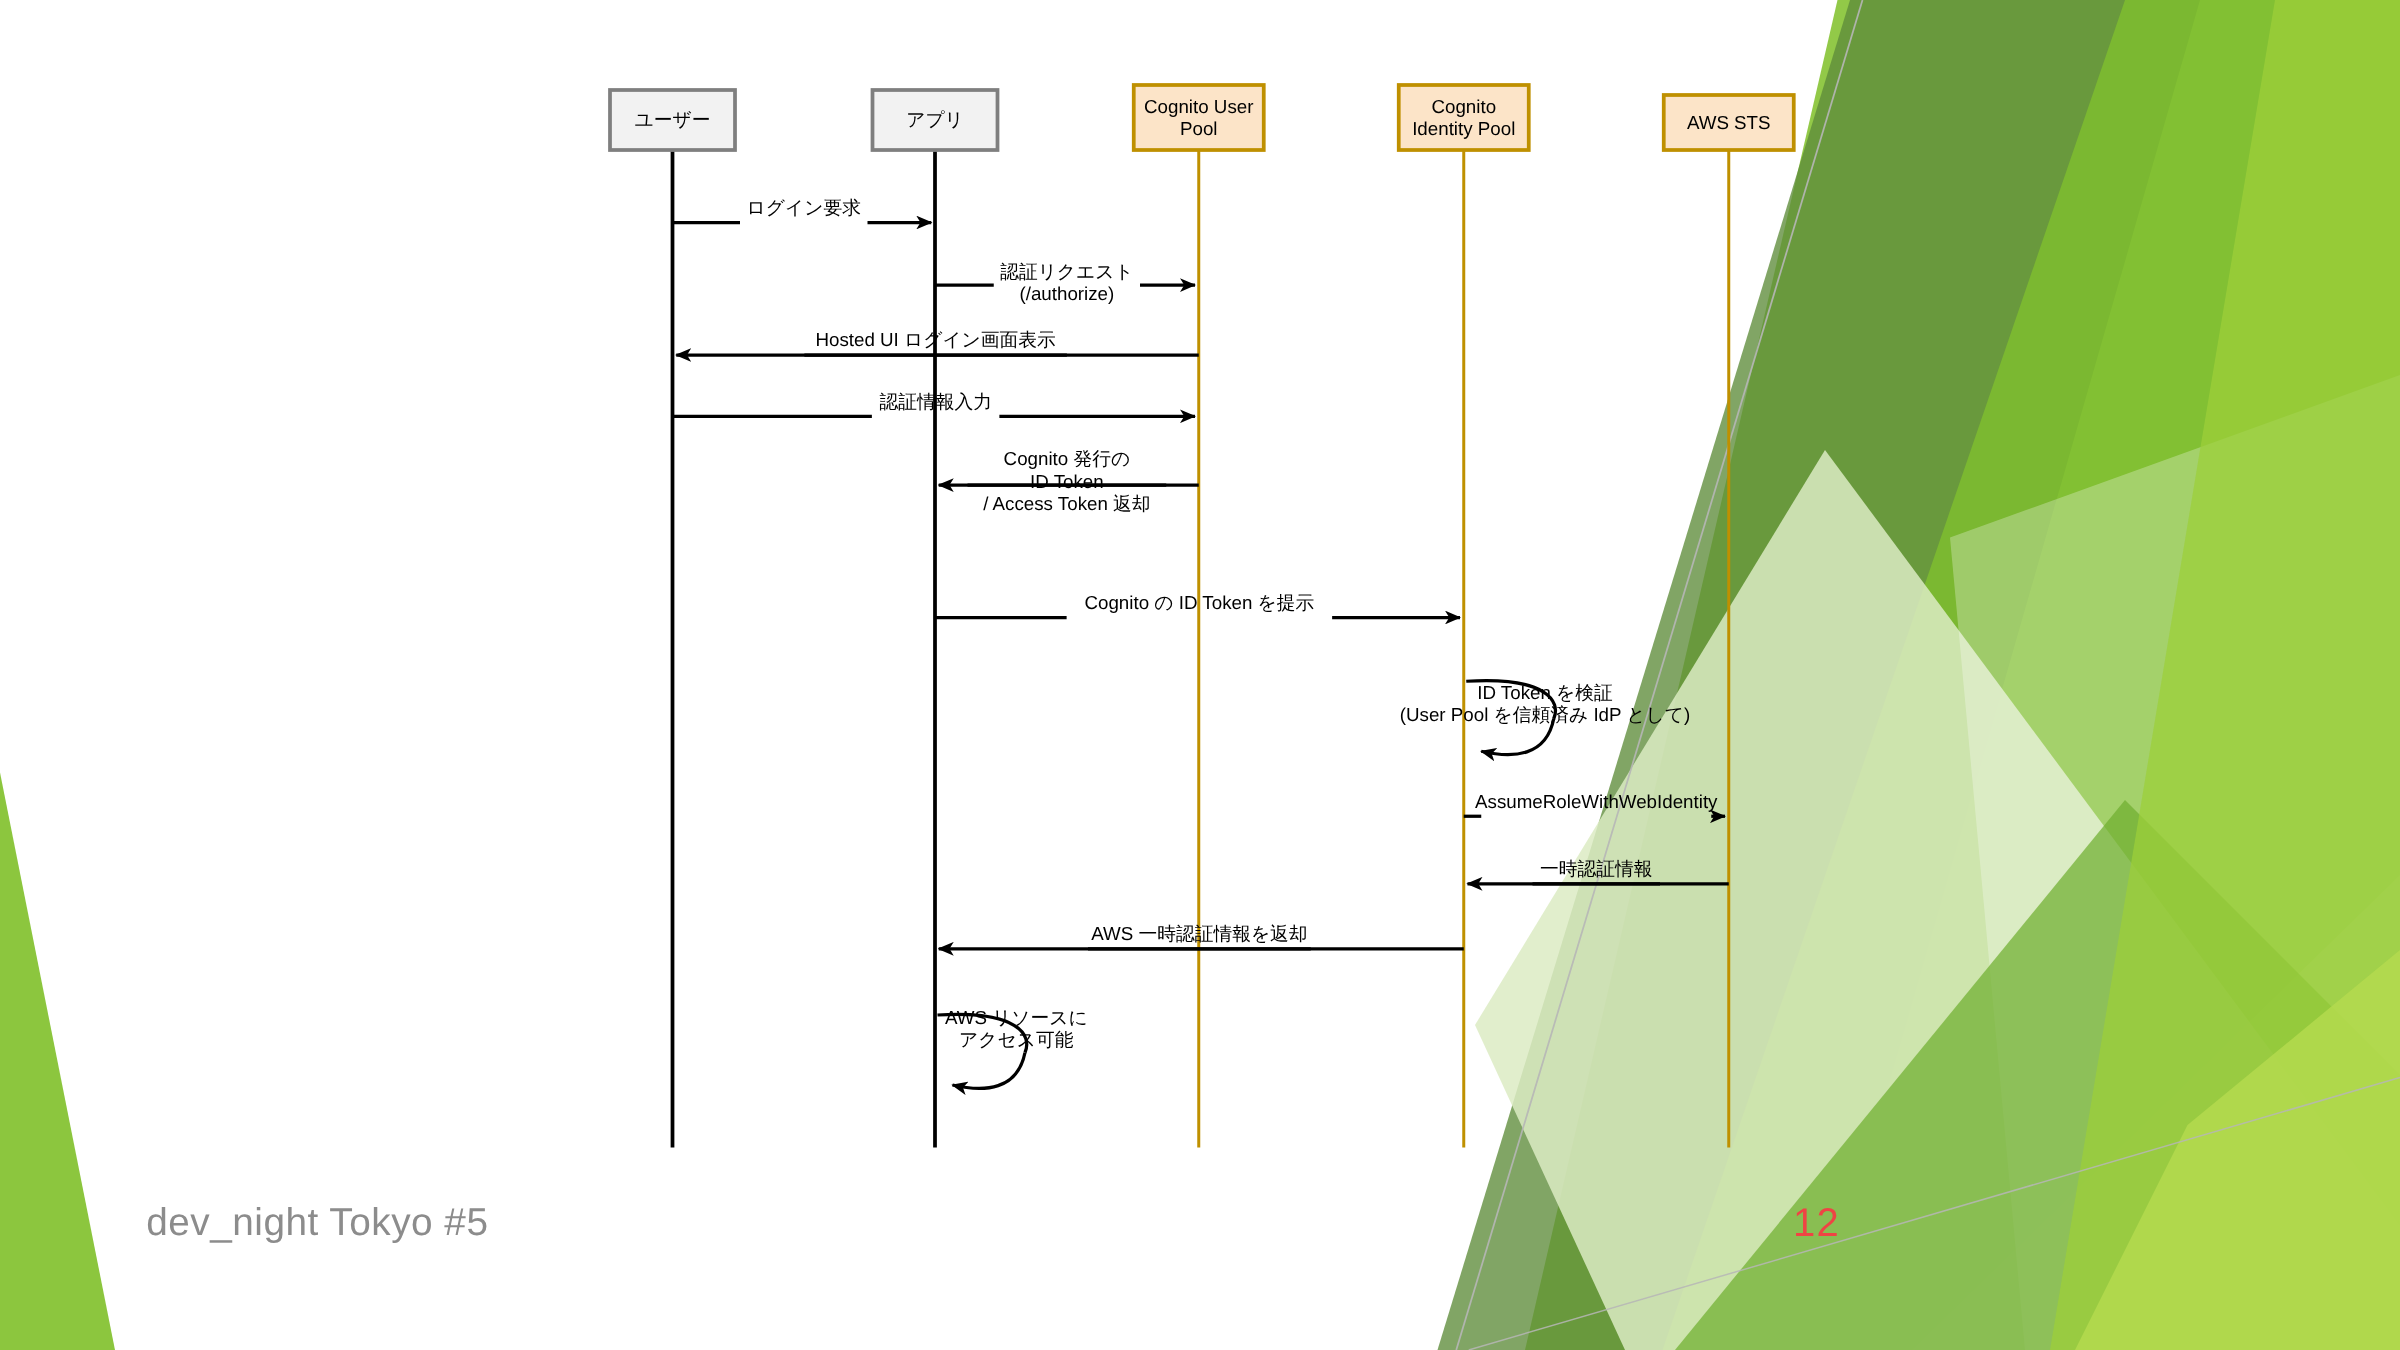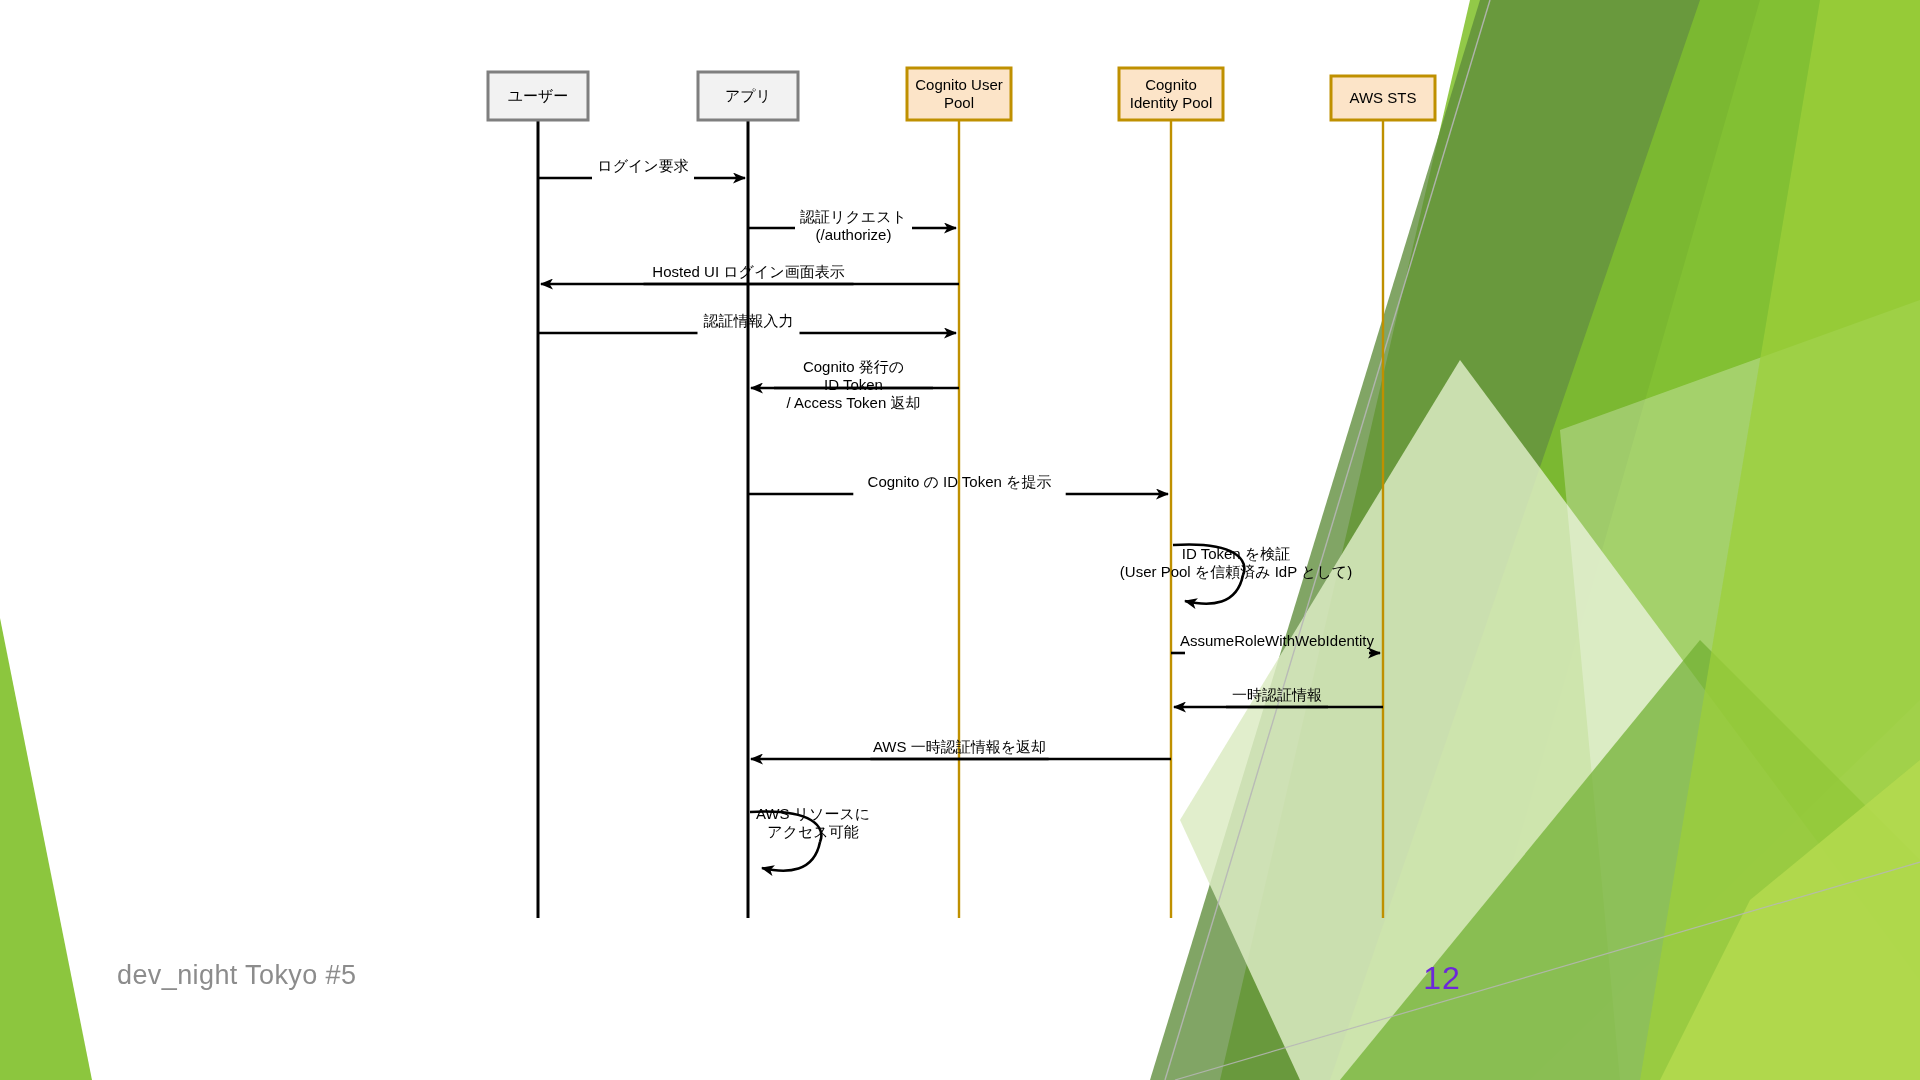--- a/index.html
+++ b/index.html
@@ -6,27 +6,27 @@
   body{
     width:1920px;height:1080px;overflow:hidden;position:relative;
     background:#ffffff;
     font-family:"Liberation Sans","DejaVu Sans",sans-serif;
   }
   #slide{position:absolute;inset:0;width:1920px;height:1080px;overflow:hidden;background:#fff;}
   #bg-deco{position:absolute;inset:0;width:1920px;height:1080px;}
   #diagram{position:absolute;inset:0;width:1920px;height:1080px;}
   .footer-text{
     position:absolute;left:117px;top:960px;
-    font-size:27px;color:#8c8c8c;letter-spacing:0.4px;
+    font-size:31px;color:#8c8c8c;letter-spacing:0.4px;
     font-family:"Liberation Sans","DejaVu Sans",sans-serif;
     white-space:nowrap;
   }
   .page-num{
-    position:absolute;left:1412px;top:960px;width:60px;text-align:center;
-    font-size:32px;color:#6d28d9;letter-spacing:1px;
+    position:absolute;left:1412px;top:960px;width:60px;text-align:right;
+    font-size:32px;color:#ef4444;letter-spacing:1px;
     font-family:"Liberation Sans","DejaVu Sans",sans-serif;
   }
 </style>
 </head>
 <body>
 
 <div id="slide">
 
   <svg id="bg-deco" viewBox="0 0 1920 1080" preserveAspectRatio="none" aria-hidden="true">
 

